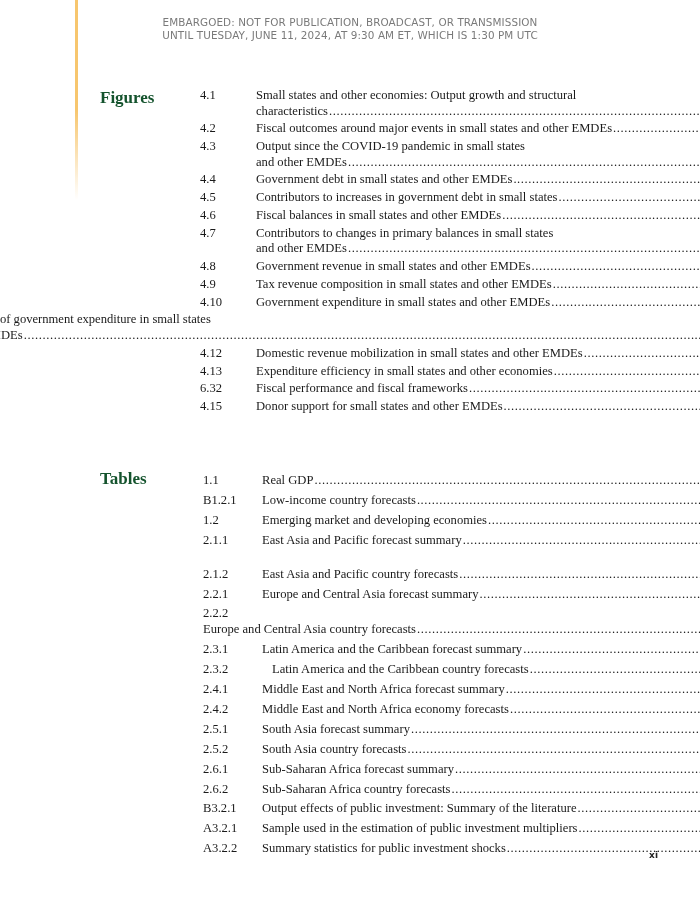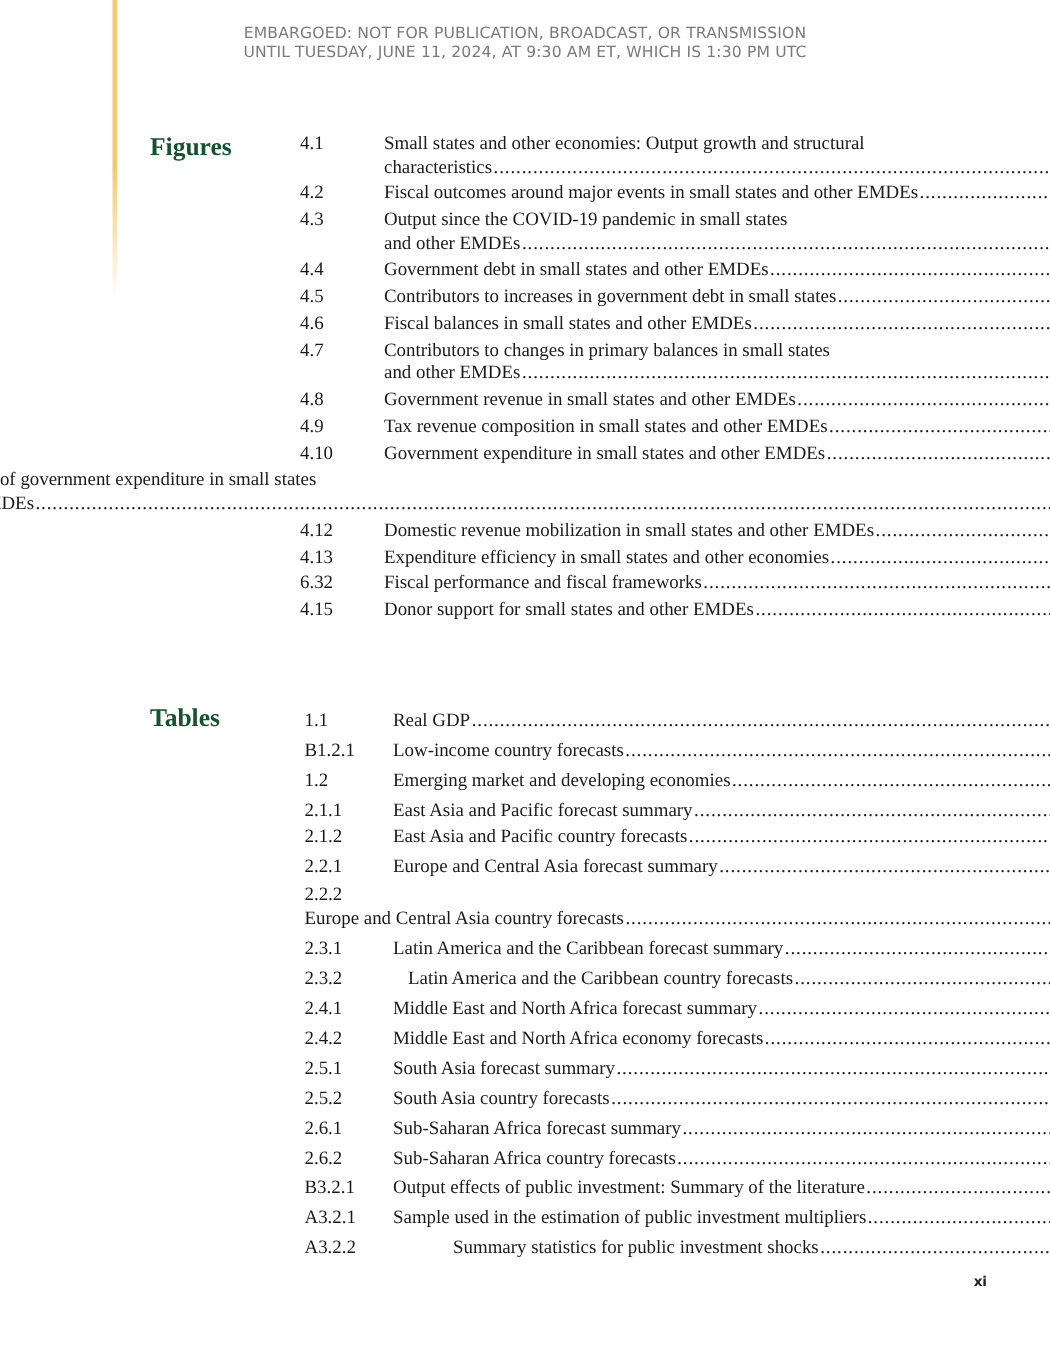--- a/index.html
+++ b/index.html
@@ -197,21 +197,21 @@
     </div>
     <div class="row" style="line-height: 16px; margin-bottom: 3.9px;">
       <span class="num">1.2</span>
       <div class="body">
         <div class="lastline">
           <span class="txt">Emerging market and developing economies</span>
           <span class="dots"></span>
         </div>
       </div>
     </div>
-    <div class="row" style="line-height: 16px; margin-bottom: 1px;">
+    <div class="row" style="line-height: 16px; margin-bottom: 18px;">
       <span class="num">2.1.1</span>
       <div class="body">
         <div class="lastline">
           <span class="txt">East Asia and Pacific forecast summary</span>
           <span class="dots"></span>
         </div>
       </div>
     </div>
     <div class="row" style="line-height: 16px; margin-bottom: 3.9px;">
       <span class="num">2.1.2</span>
@@ -323,21 +323,21 @@
     </div>
     <div class="row" style="line-height: 16px; margin-bottom: 3.9px;">
       <span class="num">A3.2.1</span>
       <div class="body">
         <div class="lastline">
           <span class="txt">Sample used in the estimation of public investment multipliers</span>
           <span class="dots"></span>
         </div>
       </div>
     </div>
-    <div class="row" style="line-height: 16px; margin-bottom: 3.9px; gap: 40px;">
+    <div class="row" style="line-height: 16px; margin-bottom: 3.9px;">
       <span class="num">A3.2.2</span>
       <div class="body">
         <div class="lastline">
           <span class="txt">Summary statistics for public investment shocks</span>
           <span class="dots"></span>
         </div>
       </div>
     </div>
   </div>
 

